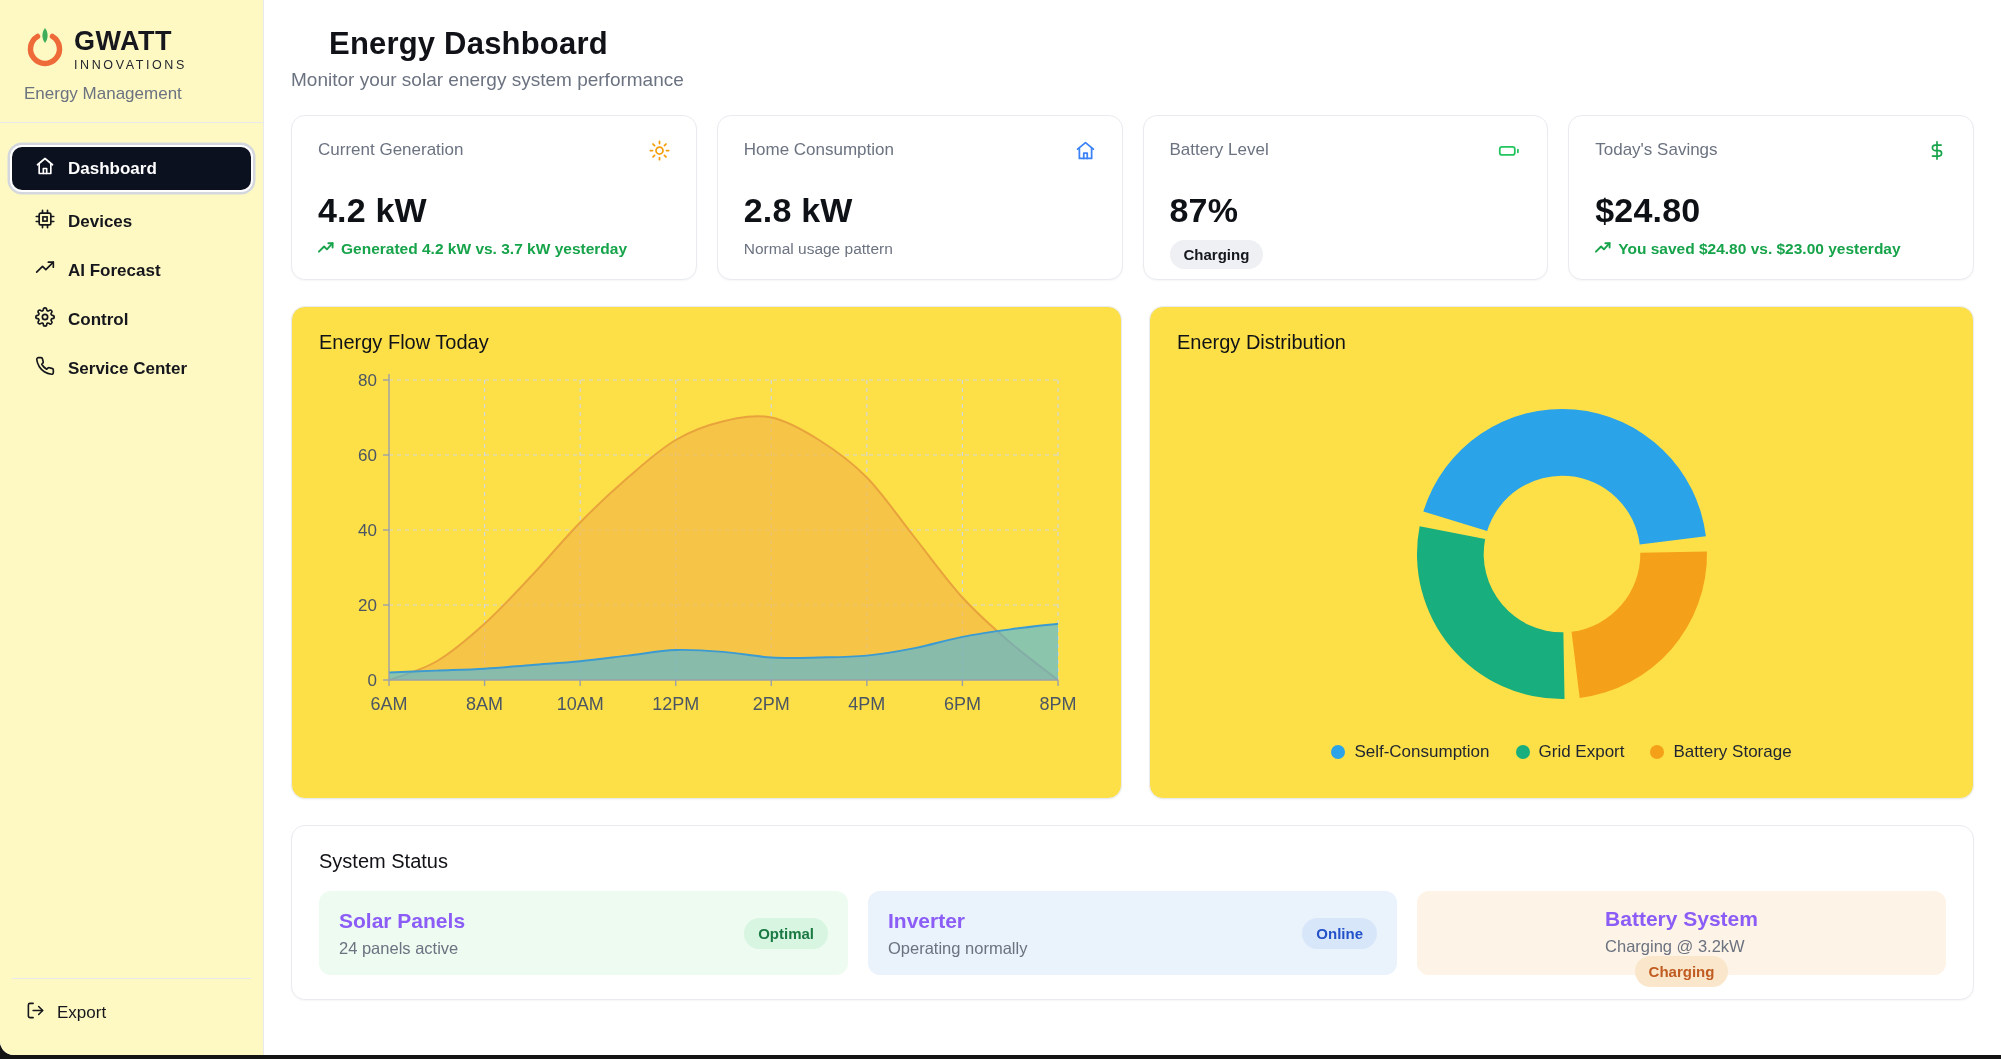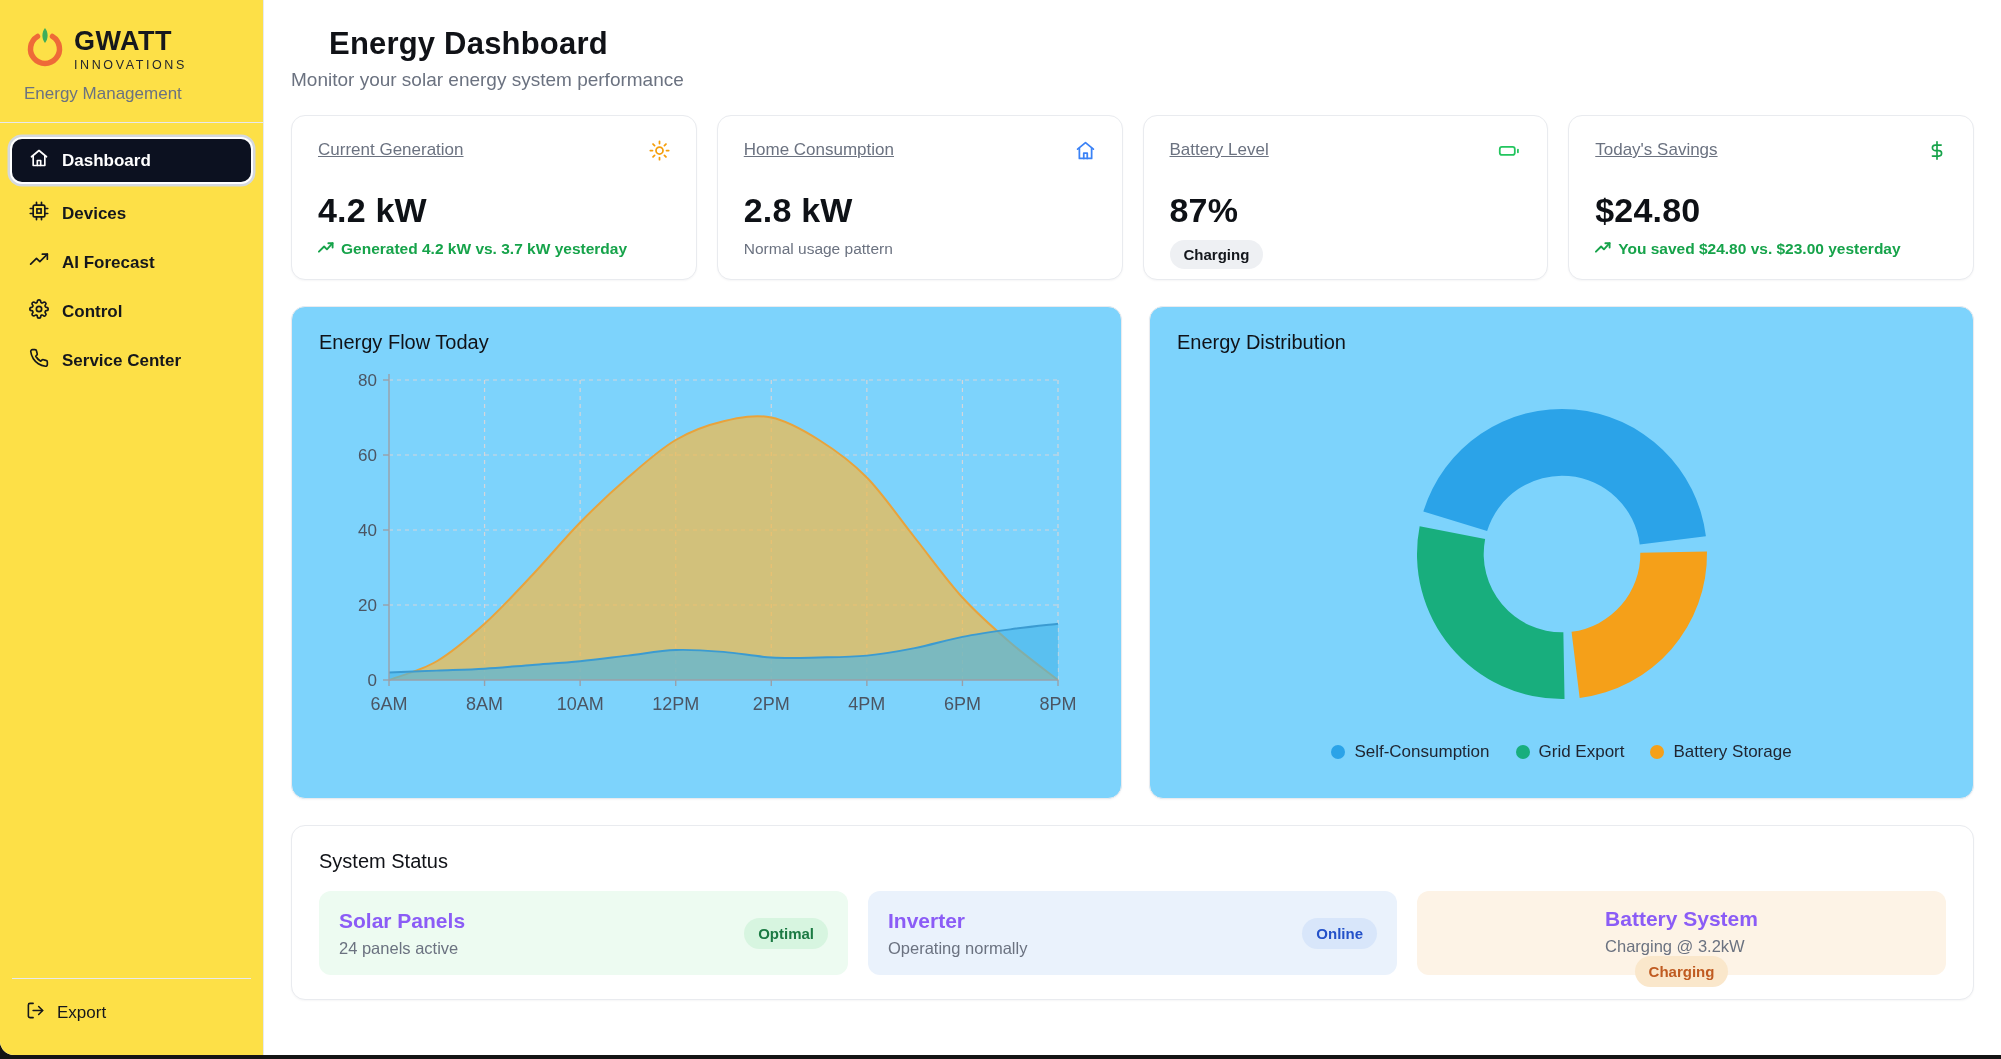--- a/index.html
+++ b/index.html
@@ -1,48 +1,48 @@
 <!DOCTYPE html>
 <html><head>
 <meta charset="utf-8">
 <style>
   * { margin:0; padding:0; box-sizing:border-box; }
   html,body { width:2001px; height:1059px; background:#141414; font-family:"Liberation Sans", sans-serif; }
   .app { width:2001px; height:1055px; background:#ffffff; display:flex; border-radius:0 0 0 14px; overflow:hidden; }
 
   
-  .sidebar { width:264px; min-width:264px; background:#fde047; border-right:1px solid #e7e9ee; display:flex; flex-direction:column; }
+  .sidebar { width:264px; min-width:264px; background:#fef9c3; border-right:1px solid #e7e9ee; display:flex; flex-direction:column;gap:8px; }
   .brand { padding:26px 24px 18px 24px; border-bottom:1px solid #e7e9ee; }
   .brand-row { display:flex; align-items:center; gap:8px; }
   .brand-texts .brand-name { font-size:27px; font-weight:800; color:#16181d; letter-spacing:.5px; line-height:1; }
   .brand-texts .brand-sub { font-size:12.5px; font-weight:500; color:#23262d; letter-spacing:2.6px; margin-top:3px; }
   .brand-tagline { margin-top:10px; font-size:17px; color:#6b7280; }
   .nav { flex:1; padding:16px 12px; }
-  .nav-item { display:flex; align-items:center; gap:13px; height:43px; padding:0 17px; border-radius:10px; color:#15171c; font-size:17px; font-weight:600; cursor:pointer; margin-bottom:6px; }
+  .nav-item { display:flex; align-items:center; gap:13px; height:43px; padding:0 23px; border-radius:10px; color:#15171c; font-size:17px; font-weight:600; cursor:pointer; margin-bottom:6px; }
   .nav-item svg { flex:0 0 auto; }
   .nav-item.active { background:#0c1120; color:#ffffff; box-shadow:0 0 0 2px #ffffff, 0 0 0 4.5px #d4d8de; margin-bottom:10px; }
   .sidebar-bottom { margin:0 12px; border-top:1px solid #e7e9ee; padding:22px 14px 30px 14px; }
   .logout { display:flex; align-items:center; gap:12px; font-size:17px; font-weight:500; color:#15171c; cursor:pointer; }
 
   
   .main { flex:1; background:#ffffff; padding:26px 27px 0 27px; overflow:hidden; }
   .page-title { font-size:31px; font-weight:700; color:#101217; letter-spacing:.2px;margin-left:38px; }
   .page-subtitle { margin-top:7px; font-size:19px; color:#6b7280; }
 
   .cards-row { display:flex; gap:20px; margin-top:24px; }
   .stat-card { flex:1 1 0; height:165px; background:#fff; border:1px solid #e9ebef; border-radius:14px; box-shadow:0 1px 2px rgba(16,24,40,.04); padding:24px 26px; position:relative; }
   .stat-head { display:flex; justify-content:space-between; align-items:flex-start; }
-  .stat-label { font-size:17px; color:#6b7280;text-decoration:underline; }
+  .stat-label { font-size:17px; color:#6b7280; }
   .stat-value { font-size:34px; font-weight:700; color:#0e1116; margin-top:26px; letter-spacing:.2px; }
   .stat-note { margin-top:10px; font-size:15.5px; color:#6b7280; }
   .stat-note.trend { color:#16a34a; font-weight:700; display:flex; align-items:center; gap:7px; }
   .pill { display:inline-block; margin-top:10px; background:#eef0f3; color:#14171c; font-size:15px; font-weight:600; padding:6px 14px; border-radius:999px; }
 
   .charts-row { display:flex; gap:27px; margin-top:26px; }
-  .chart-card { flex:1 1 0; height:493px; background:#7dd3fc; border:1px solid #e9ebef; border-radius:14px; box-shadow:0 1px 2px rgba(16,24,40,.04); padding:24px 27px; display:flex; flex-direction:column; }
+  .chart-card { flex:1 1 0; height:493px; background:#fde047; border:1px solid #e9ebef; border-radius:14px; box-shadow:0 1px 2px rgba(16,24,40,.04); padding:24px 27px; display:flex; flex-direction:column; }
   .chart-title { font-size:20px; font-weight:500; color:#101217; margin-bottom:16px; }
   .donut-wrap { flex:1; display:flex; align-items:center; justify-content:center; }
   .legend { display:flex; justify-content:center; gap:26px; padding-bottom:12px; }
   .legend-item { display:flex; align-items:center; gap:9px; font-size:17px; color:#1f2430; }
   .legend-dot { width:14px; height:14px; border-radius:50%; }
 
   .status-card { margin-top:26px; background:#fff; border:1px solid #e9ebef; border-radius:14px; box-shadow:0 1px 2px rgba(16,24,40,.04); padding:24px 27px 24px 27px; }
   .status-title { font-size:20px; font-weight:500; color:#101217; }
   .tiles { display:flex; gap:20px; margin-top:18px; }
   .tile { flex:1 1 0; height:84px; border-radius:12px; padding:16px 20px; display:flex; align-items:center; justify-content:space-between; }

